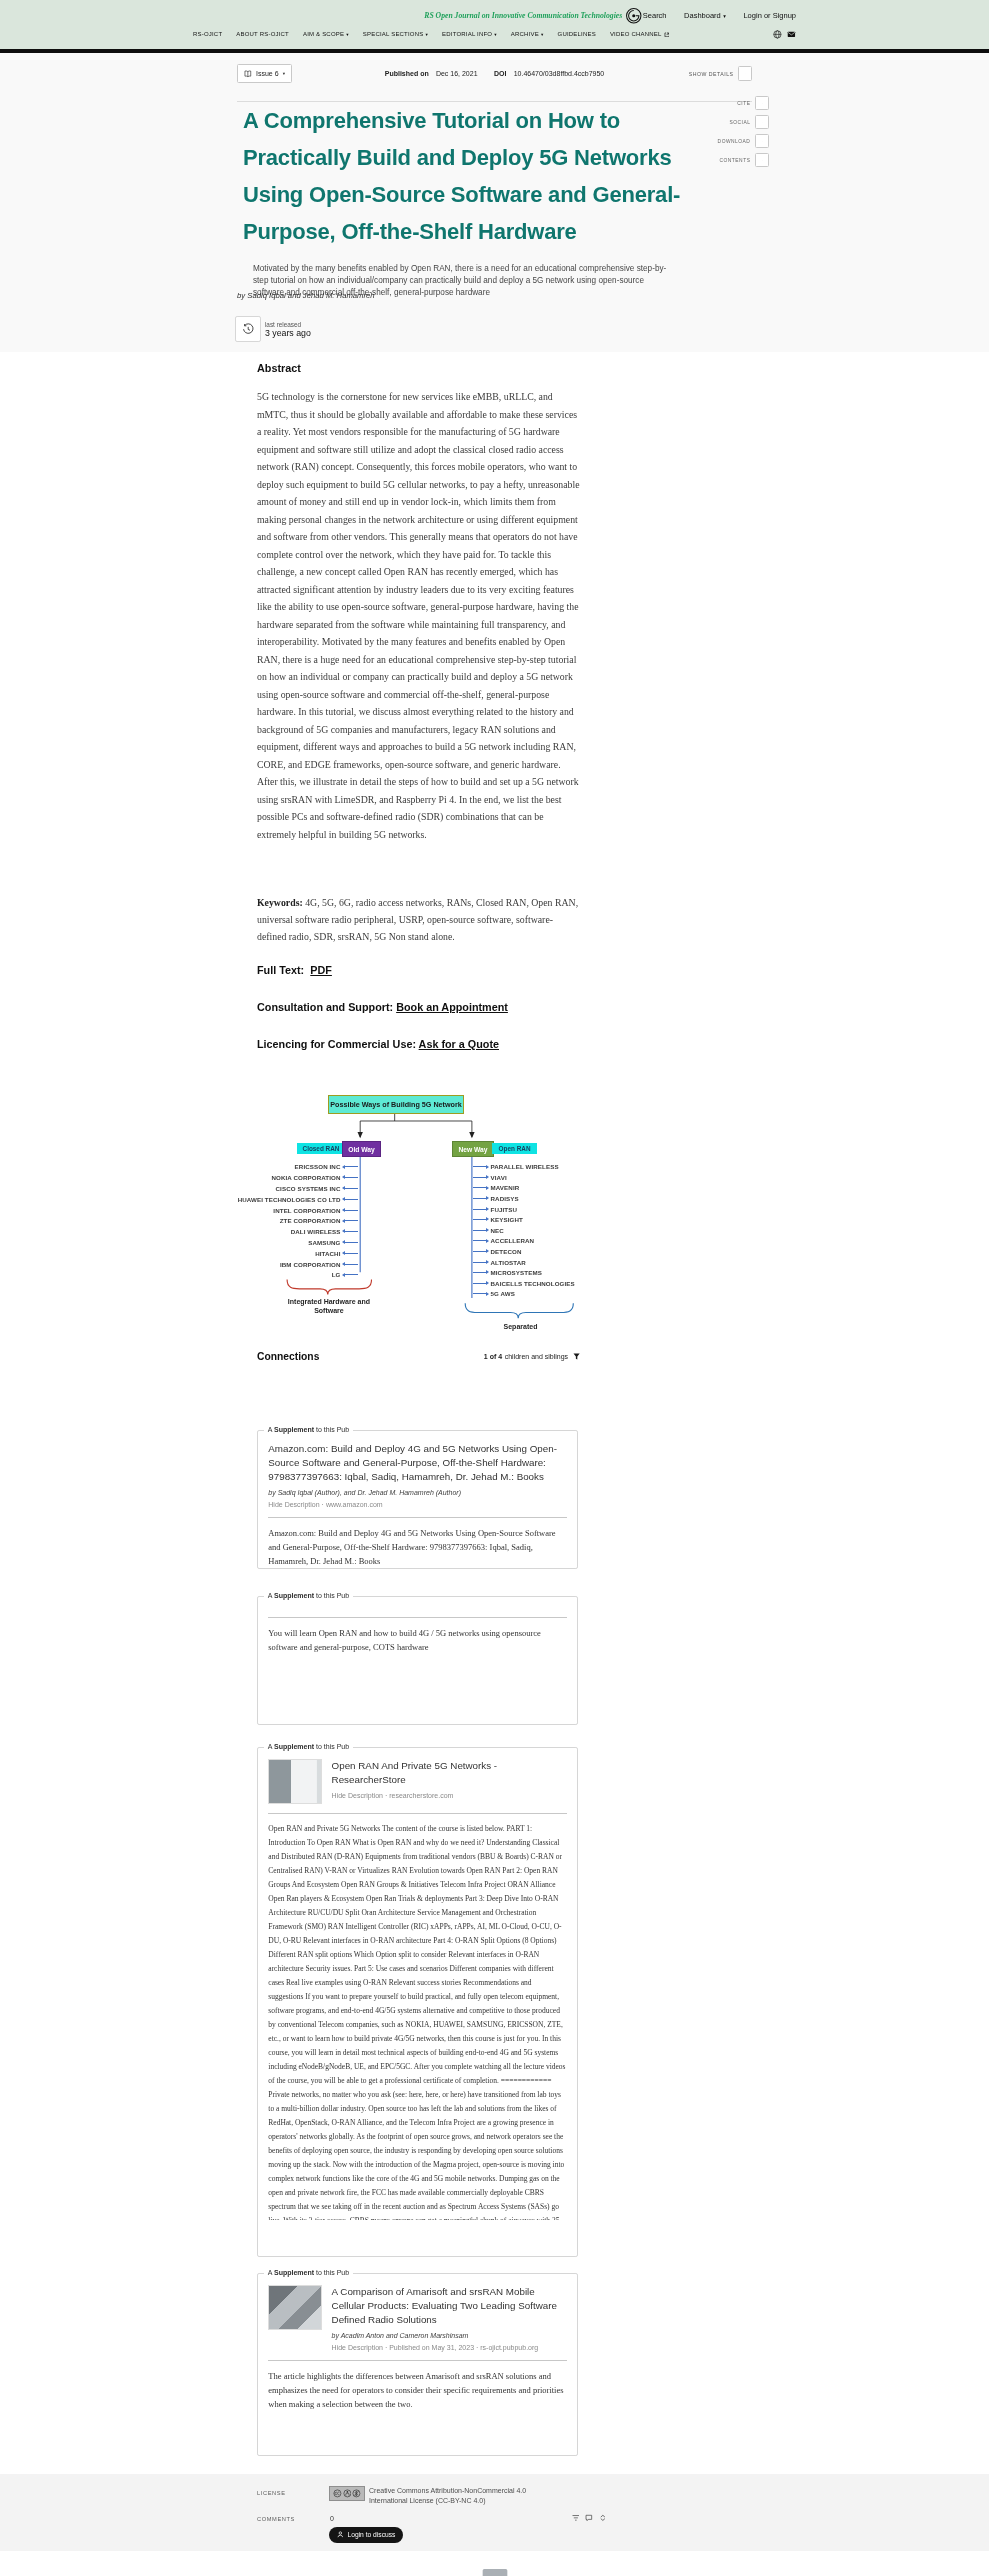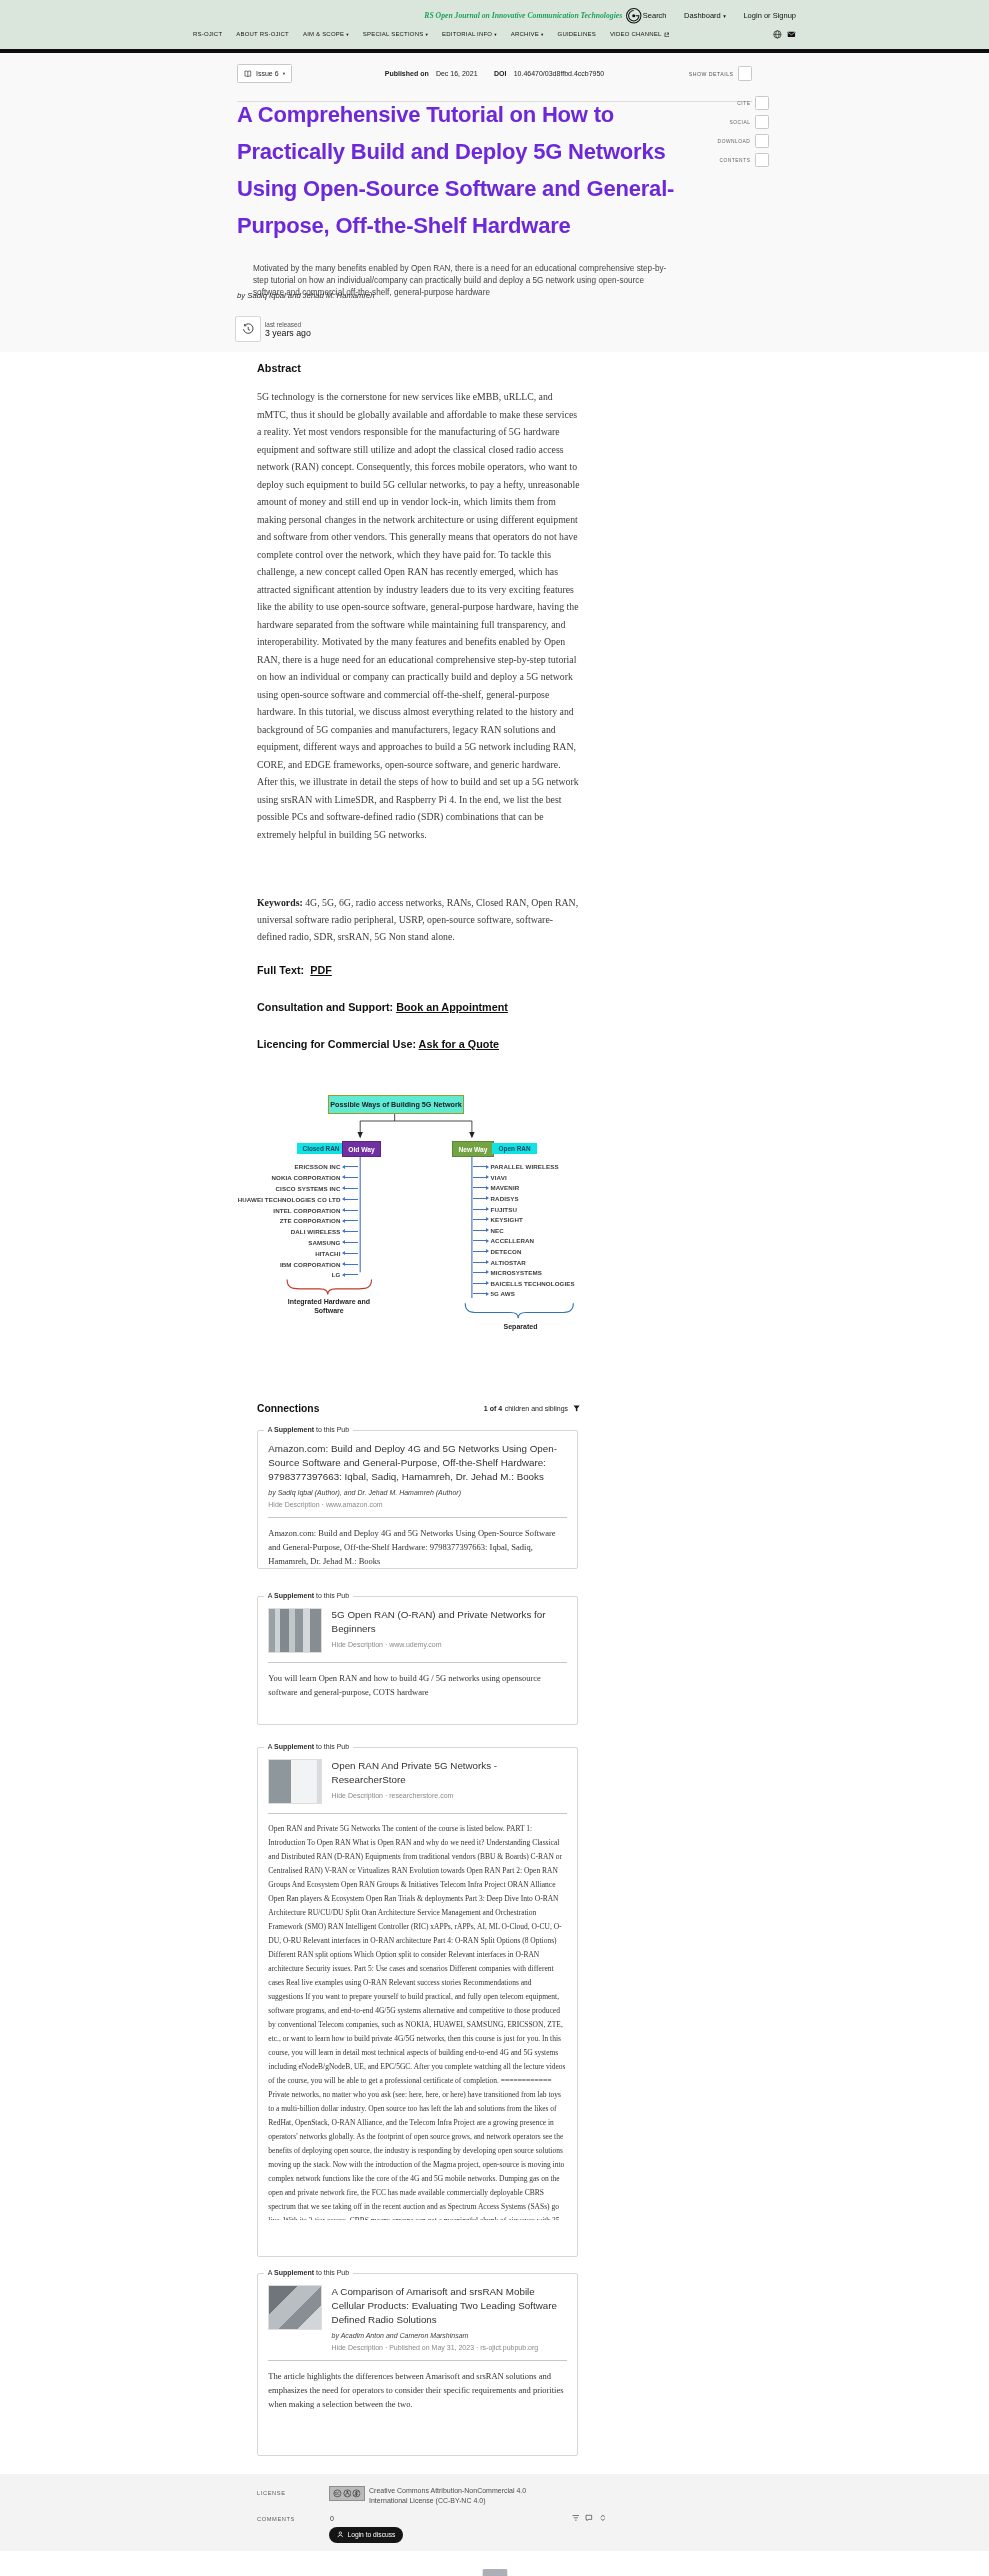--- a/index.html
+++ b/index.html
@@ -32,21 +32,21 @@
   .issue-btn{position:absolute;left:0;top:4.1px;display:flex;align-items:center;gap:4.1px;background:#fff;border:0.5px solid #c9c9c9;border-radius:1.5px;padding:4.6px 6.2px;font-size:7px;color:#1c1c1c;cursor:pointer;}
   .issue-btn svg{width:7.7px;height:7.7px;}
   .issue-btn .caret{font-size:4.6px;color:#333;}
   .issue-meta{position:absolute;left:50%;top:10.3px;transform:translateX(-50%);display:flex;align-items:center;gap:7.2px;white-space:nowrap;font-size:7px;color:#222;}
   .issue-meta .lab{font-weight:700;}
   .show-details{position:absolute;right:0;top:6.2px;display:flex;align-items:center;gap:4.1px;}
   .show-details .sd-label{font-size:5.2px;letter-spacing:0.5px;color:#555;}
   .sq-btn{width:14.4px;height:14.4px;background:#fff;border:0.5px solid #c9c9c9;border-radius:1.5px;display:flex;align-items:center;justify-content:center;cursor:pointer;}
   .sq-btn svg{width:6.7px;height:6.7px;}
   .ph-divider{position:absolute;top:48px;left:0;right:0;border:0;border-top:0.5px solid #dcdcdc;margin:0;}
-  .pub-title{position:absolute;top:43px;left:0;width:464px;margin:0;font-size:22px;line-height:37px;font-weight:600;letter-spacing:-0.2px;color:#6d28d9;}
+  .pub-title{position:absolute;top:43px;left:0;width:464px;margin:6px;font-size:22px;line-height:37px;font-weight:600;letter-spacing:-0.2px;color:#0f766e;}
   .pub-desc{position:absolute;top:194px;left:0;width:416px;margin:16px;font-size:8.2px;line-height:12px;color:#474747;}
   .pub-byline{position:absolute;top:238px;left:0;margin:0;font-size:7.7px;font-style:italic;color:#2c2c2c;}
   .release-badge{position:absolute;top:263px;left:-2.1px;display:flex;align-items:center;gap:4px;}
   .rb-icon{width:24px;height:24px;background:#fff;border:0.5px solid #d7d7d7;border-radius:2.1px;display:flex;align-items:center;justify-content:center;}
   .rb-icon svg{width:12.4px;height:12.4px;}
   .rb-line1{font-size:6.4px;color:#555;}
   .rb-line2{font-size:8.8px;color:#111;}
   .action-rail{position:absolute;top:43px;right:234px;width:0;}
   .ar-row{position:absolute;right:-14.4px;display:flex;align-items:center;gap:4.6px;}
   .ar-label{font-size:4.9px;letter-spacing:0.5px;color:#666;}
@@ -86,21 +86,21 @@
   .fc-arrow{position:absolute;top:50%;width:14.4px;height:1px;background:#4472c4;}
   .fc-list-left .fc-arrow{right:1px;}
   .fc-list-right .fc-arrow{left:1px;}
   .fc-list-left .fc-arrow::before{content:"";position:absolute;left:-3.6px;top:-1.8px;border:2.3px solid transparent;border-right:3.6px solid #4472c4;}
   .fc-list-right .fc-arrow::after{content:"";position:absolute;right:-3.6px;top:-1.8px;border:2.3px solid transparent;border-left:3.6px solid #4472c4;}
   .fc-cap{position:absolute;text-align:center;font-size:7px;font-weight:600;color:#262626;line-height:9.3px;}
   .fc-cap-left{left:-4.1px;top:210px;width:98px;}
   .fc-cap-right{left:198px;top:235px;width:77px;}
 
   
-  .conn-head{position:absolute;top:1051px;left:257px;width:323px;text-decoration:underline;}
+  .conn-head{position:absolute;top:999px;left:257px;width:323px;text-decoration:underline;}
   .conn-head h2{margin:0;font-size:10.3px;font-weight:700;color:#101010;display:inline-block;}
   .conn-filter{position:absolute;right:0;top:1.5px;display:flex;align-items:center;gap:2.6px;font-size:7px;color:#222;}
   .conn-filter b{font-weight:700;}
   .conn-filter svg{width:7.2px;height:7.2px;margin-left:2.1px;}
   .card{position:absolute;left:257px;width:321px;background:#fff;border:0.5px solid #d6d6d6;border-radius:2.1px;box-sizing:border-box;padding:11.3px 10.3px 9.3px;}
   .card1{top:1078px;height:139px;}
   .card2{top:1244px;height:129px;}
   .card3{top:1395px;height:510px;}
   .card4{top:1921px;height:183px;}
   .card-legend{position:absolute;top:-5.2px;left:6.2px;background:#fff;padding:0 3.6px;font-size:7px;color:#2e2e2e;}
@@ -478,27 +478,20 @@
       <div class="card-legend"><span>A</span> <b>Supplement</b> <span>to this Pub</span></div>
       <h3 class="card-title">Amazon.com: Build and Deploy 4G and 5G Networks Using Open-Source Software and General-Purpose, Off-the-Shelf Hardware: 9798377397663: Iqbal, Sadiq, Hamamreh, Dr. Jehad M.: Books</h3>
       <p class="card-byline">by Sadiq Iqbal (Author), and Dr. Jehad M. Hamamreh (Author)</p>
       <p class="card-meta"><a class="meta-link">Hide Description</a> <span>· www.amazon.com</span></p>
       <hr class="card-divider">
       <p class="card-desc">Amazon.com: Build and Deploy 4G and 5G Networks Using Open-Source Software and General-Purpose, Off-the-Shelf Hardware: 9798377397663: Iqbal, Sadiq, Hamamreh, Dr. Jehad M.: Books</p>
     </article>
 
     <article class="card card2">
       <div class="card-legend"><span>A</span> <b>Supplement</b> <span>to this Pub</span></div>
-      <div class="card-head">
-        <div class="thumb thumb-towers"></div>
-        <div>
-          <h3 class="card-title">5G Open RAN (O-RAN) and Private Networks for Beginners</h3>
-          <p class="card-meta"><a class="meta-link">Hide Description</a> <span>· www.udemy.com</span></p>
-        </div>
-      </div>
       <hr class="card-divider">
       <p class="card-desc">You will learn Open RAN and how to build 4G / 5G networks using opensource software and general-purpose, COTS hardware</p>
     </article>
 
     <article class="card card3">
       <div class="card-legend"><span>A</span> <b>Supplement</b> <span>to this Pub</span></div>
       <div class="card-head">
         <div class="thumb thumb-diagram"></div>
         <div>
           <h3 class="card-title">Open RAN And Private 5G Networks - ResearcherStore</h3>

